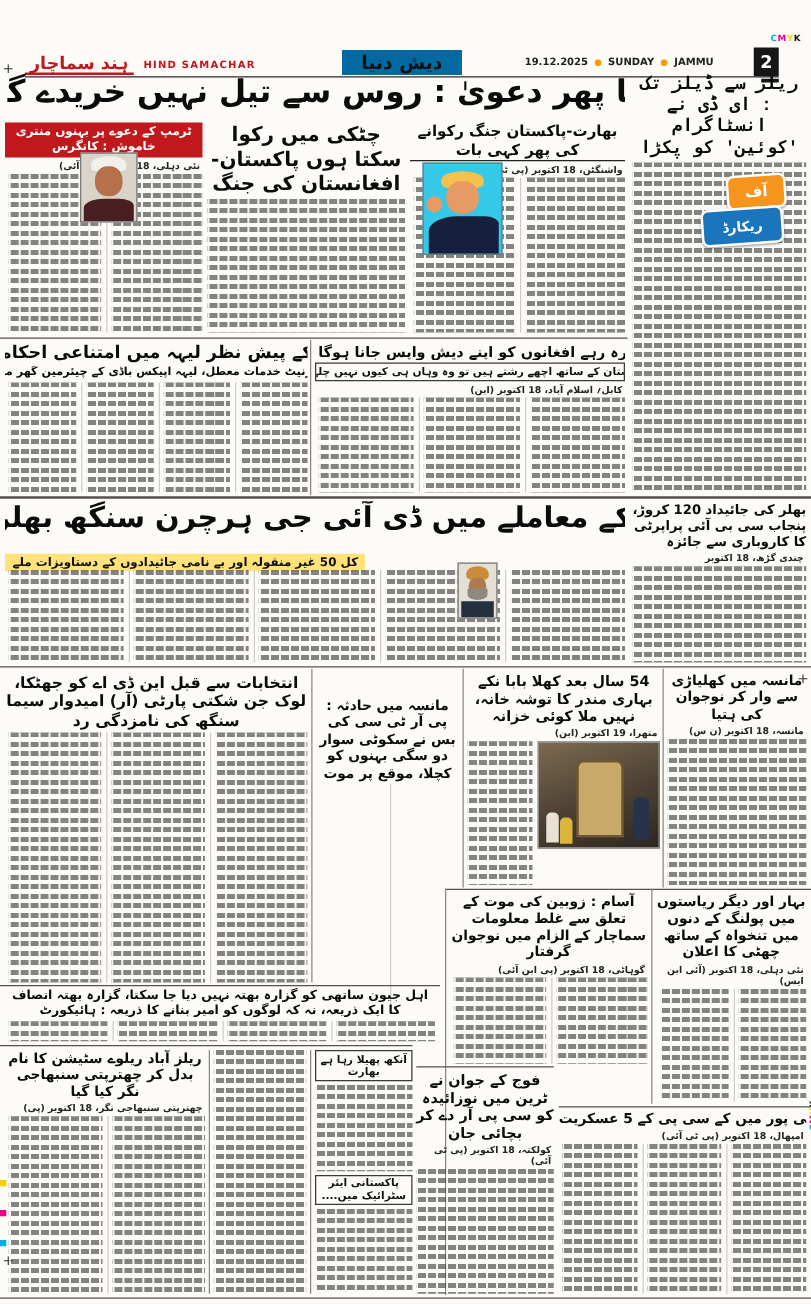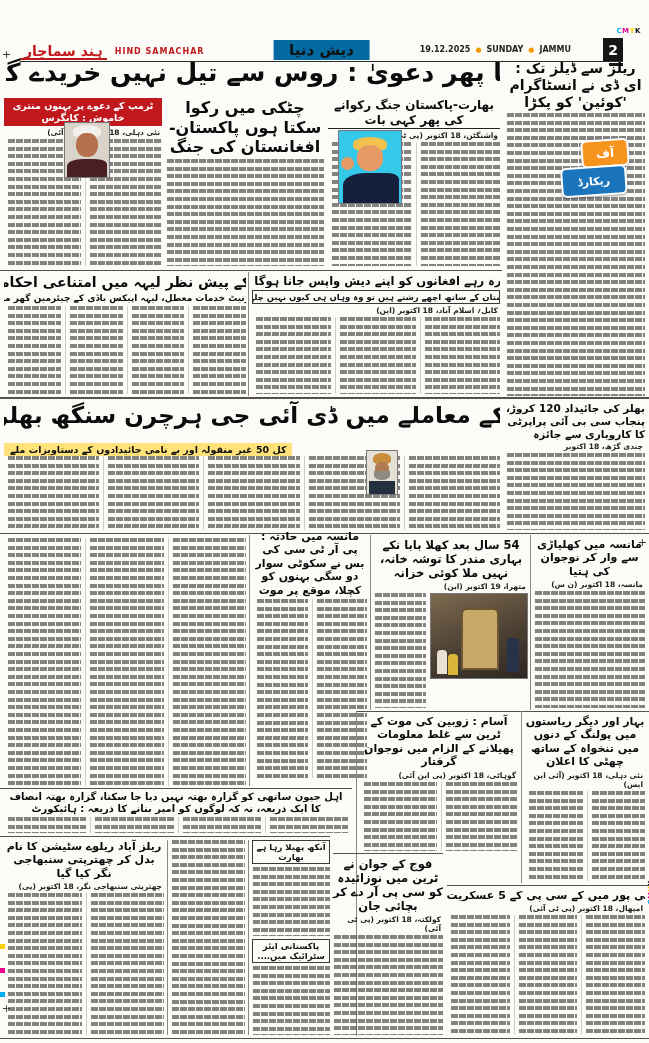--- a/index.html
+++ b/index.html
@@ -101,21 +101,21 @@
       <span class="dot">●</span>
       <span>SUNDAY</span>
       <span class="dot">●</span>
       <span>JAMMU</span>
     </span>
   </div>
   <div class="pagenum">2</div>
 
   <div class="abs h nw lead-h">ٹرمپ کا پھر دعویٰ : روس سے تیل نہیں خریدے گا بھارت</div>
 
-  <div class="story" style="left:506px;top:60px;width:139px;height:336px;border-right:1px solid #8b887f;padding-right:4px;">
+  <div class="story" style="left:506px;top:60px;width:139px;height:336px;border-right:1px solid #8b887f;padding-right:4px;font-family:Liberation Mono, monospace;">
     <div class="h" style="font-size:14px;">ریلز سے ڈیلز تک : ای ڈی نے انسٹاگرام 'کوئین' کو پکڑا</div>
     <div class="body">
       <div class="tx"></div>
     </div>
   </div>
   <div class="offrec" style="left:560px;top:140px;">
     <div class="top">آف</div>
     <div class="bot">ریکارڈ</div>
   </div>
 
@@ -234,35 +234,36 @@
     <div class="h" style="font-size:10.5px;text-align:right;">بھلر کی جائیداد 120 کروڑ، پنجاب سی بی آئی پراپرٹی کا کاروباری سے جائزہ</div>
     <div class="dl">چندی گڑھ، 18 اکتوبر</div>
     <div class="body">
         <div class="tx"></div>
       </div>
   </div>
 
   <div class="rule" style="left:0;top:533px;width:649px;"></div>
 
   <div class="story" style="left:4px;top:538px;width:242px;height:248px;">
+    <div class="h" style="font-size:12.5px;">انتخابات سے قبل این ڈی اے کو جھٹکا، لوک جن شکتی پارٹی (آر) امیدوار سیما سنگھ کی نامزدگی رد</div>
     <div class="body cols">
       <div class="col">
           <div class="tx"></div>
         </div>
       <div class="col">
           <div class="tx"></div>
         </div>
       <div class="col">
           <div class="tx"></div>
         </div>
     </div>
   </div>
   <div class="vrule" style="left:249px;top:535px;height:251px;"></div>
 
-  <div class="story" style="left:253px;top:530px;width:114px;height:248px;">
+  <div class="story" style="left:253px;top:558px;width:114px;height:248px;align-items:center;">
     <div class="h" style="font-size:11px;">مانسہ میں حادثہ : پی آر ٹی سی کی بس نے سکوٹی سوار دو سگی بہنوں کو کچلا، موقع پر موت</div>
     <div class="body cols">
       <div class="col">
           <div class="tx"></div>
         </div>
       <div class="col">
           <div class="tx"></div>
         </div>
     </div>
   </div>
@@ -290,21 +291,21 @@
     <div class="dl">مانسہ، 18 اکتوبر (ن س)</div>
     <div class="body">
         <div class="tx"></div>
       </div>
   </div>
 
   <div class="rule" style="left:356px;top:711px;width:293px;"></div>
   <div class="vrule" style="left:356px;top:711px;height:325px;"></div>
 
   <div class="story" style="left:360px;top:715px;width:158px;height:136px;">
-    <div class="h" style="font-size:11px;">آسام : زوبین کی موت کے ٹرین سے غلط معلومات پھیلانے کے الزام میں نوجوان گرفتار</div>
+    <div class="h" style="font-size:11px;">آسام : زوبین کی موت کے تعلق سے غلط معلومات سماچار کے الزام میں نوجوان گرفتار</div>
     <div class="dl">گوہاٹی، 18 اکتوبر (پی این آئی)</div>
     <div class="body cols">
       <div class="col">
           <div class="tx"></div>
         </div>
       <div class="col">
           <div class="tx"></div>
         </div>
     </div>
   </div>

